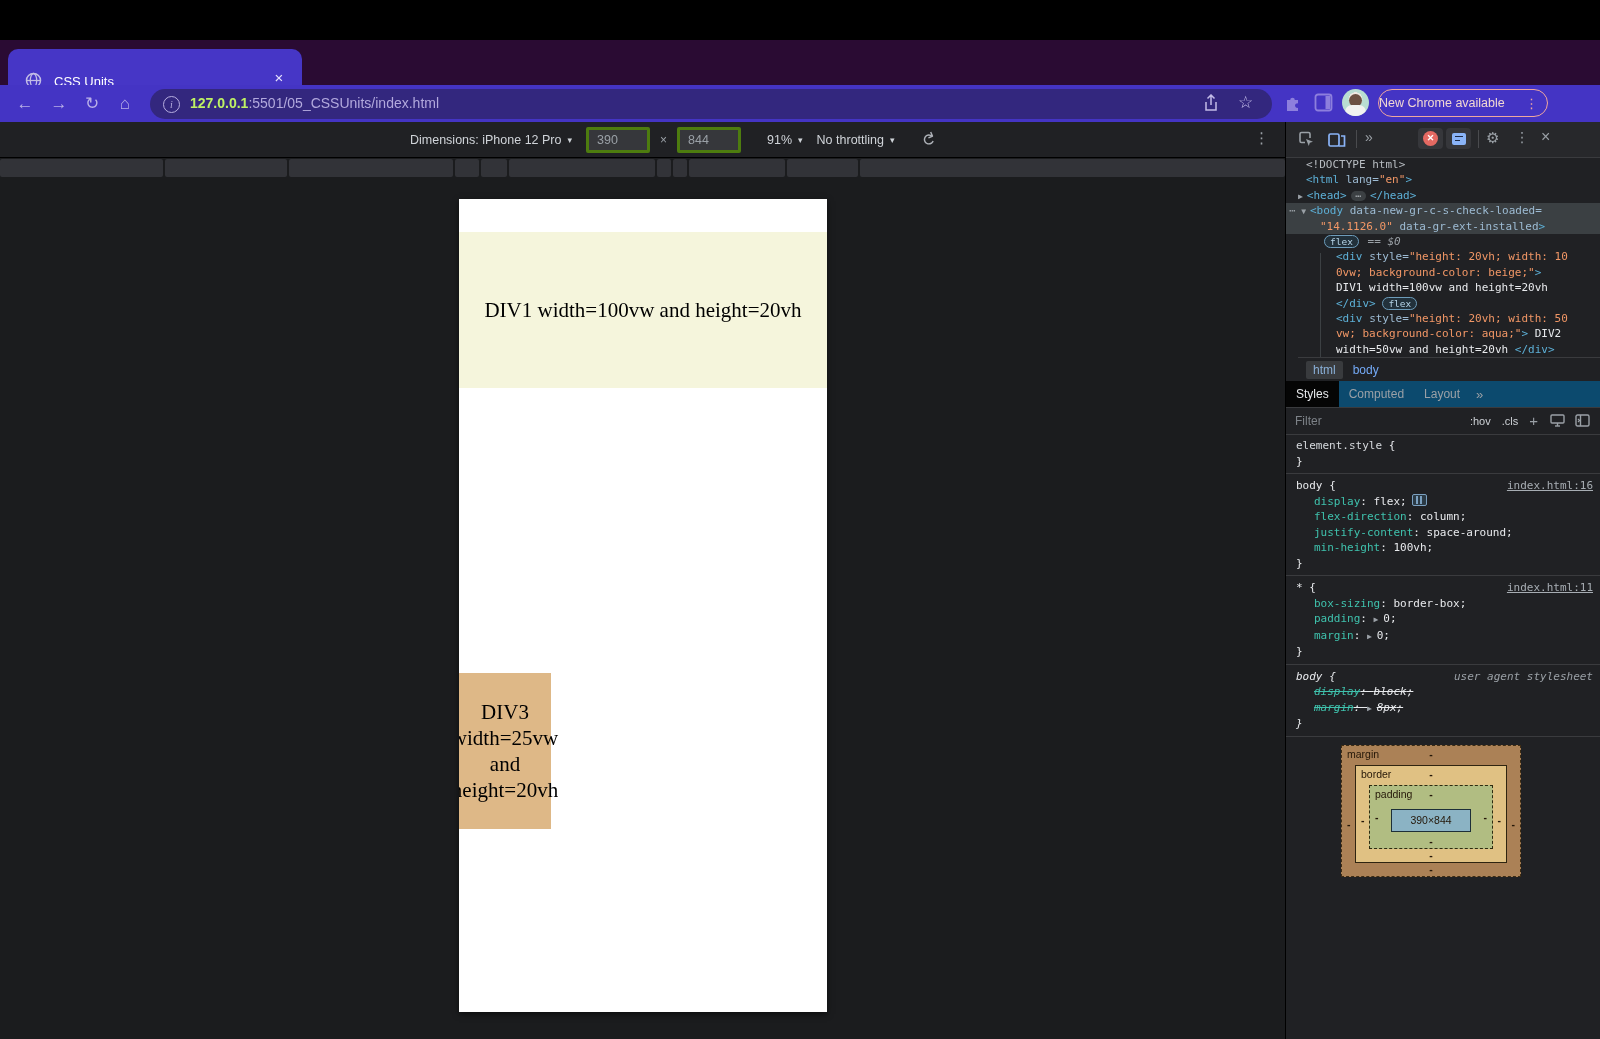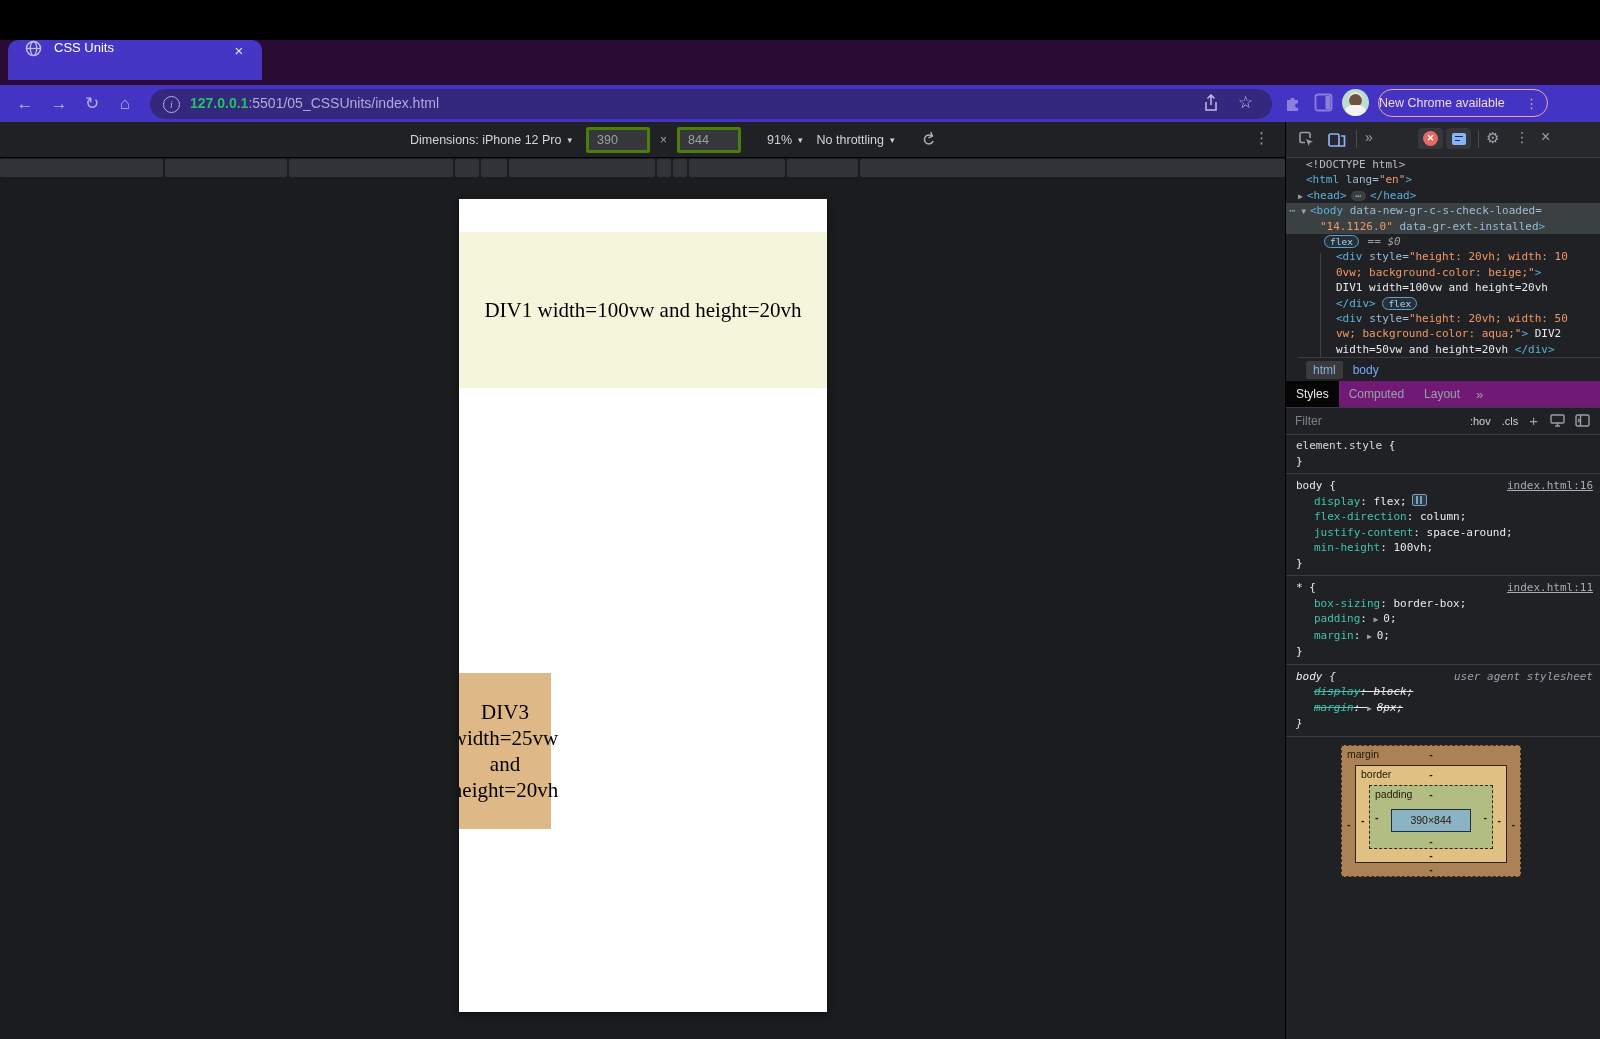--- a/index.html
+++ b/index.html
@@ -4,39 +4,39 @@
 <style>
   html,body{margin:0;padding:0;background:#000;}
   .screen{position:relative;width:1600px;height:1039px;background:#1b1c1e;overflow:hidden;
     font-family:"Liberation Sans",sans-serif;-webkit-font-smoothing:antialiased;}
 
   
   .sysbar{position:absolute;left:0;top:0;width:1600px;height:40px;background:#000;}
 
   
   .tabstrip{position:absolute;left:0;top:40px;width:1600px;height:45px;background:#2a0b33;}
-  .tab{position:absolute;left:8px;top:0;width:254px;height:40px;background:#4636c6;
-    border-radius:10px 10px 0 0;display:flex;align-items:flex-start;}
+  .tab{position:absolute;left:8px;top:9px;width:294px;height:40px;background:#4636c6;
+    border-radius:10px 10px 0 0;display:flex;align-items:flex-end;}
   .tab .globe{margin-left:17px;flex:0 0 auto;}
   .tab-title{margin-left:12px;color:#fff;font-size:13px;font-weight:500;flex:1;}
   .tab-close{margin-right:12px;color:#e8e4ff;font-size:15px;width:22px;height:22px;line-height:22px;
     text-align:center;border-radius:50%;cursor:pointer;}
   .newtab{position:absolute;left:268px;top:51px;width:26px;height:26px;color:#cfc9ee;font-size:21px;
     line-height:24px;text-align:center;}
   .tabchev{position:absolute;right:42px;top:57px;}
 
   
   .toolbar{position:absolute;left:0;top:85px;width:1600px;height:37px;background:#4434c4;}
   .navic{position:absolute;top:6px;width:26px;height:26px;color:#b9b0e8;font-size:17px;line-height:26px;
     text-align:center;}
   .urlpill{position:absolute;left:150px;top:4px;width:1122px;height:30px;border-radius:15px;background:#33277e;}
   .info-ic{position:absolute;left:13px;top:7px;width:15px;height:15px;border:1.4px solid #b7aee0;border-radius:50%;
     color:#b7aee0;font-size:10px;line-height:15px;text-align:center;font-family:"Liberation Serif",serif;font-style:italic;}
   .url-text{position:absolute;left:40px;top:6px;font-size:14px;white-space:nowrap;}
-  .url-host{color:#22c55e;font-weight:600;}
+  .url-host{color:#bef264;font-weight:600;}
   .url-rest{color:#b2a9dd;}
   .pill-ic{position:absolute;top:4px;color:#c3bce8;}
   .ext-ic{position:absolute;top:8px;}
   .avatar{position:absolute;left:1342px;top:4px;width:27px;height:27px;border-radius:50%;
     background:radial-gradient(circle at 50% 38%,#efe9e2 0 32%,#b9ddd2 33% 100%);overflow:hidden;}
   .avatar:after{content:"";position:absolute;left:7px;top:5px;width:13px;height:13px;border-radius:50%;background:#6d5243;}
   .avatar:before{content:"";position:absolute;left:3px;top:16px;width:21px;height:14px;border-radius:7px;background:#f2f2f0;z-index:2;}
   .update-chip{position:absolute;left:1378px;top:4px;width:170px;height:28px;border:1.5px solid #efa79f;
     border-radius:15px;box-sizing:border-box;display:flex;align-items:center;}
   .update-txt{color:#f1d8d2;font-size:12.5px;flex:1;}
@@ -95,21 +95,21 @@
   .tk-ell{background:#3c4043;border-radius:7px;color:#b0b5ba;padding:0 5px;margin:0 4px;font-size:9px;}
 
   
   .crumbs{position:absolute;left:12px;top:235px;width:100%;height:24px;border-top:1px solid #3a3b3e;
     background:#202124;display:flex;align-items:center;font-size:12px;}
   .crumb-html{margin-left:8px;background:#393b3e;color:#8ab0d8;padding:2px 7px;border-radius:2px;}
   .crumb-body{margin-left:10px;color:#74aaf7;}
 
   
   .dt-tabs{position:absolute;left:0;top:259px;width:100%;height:26px;border-bottom:1px solid #3a3b3e;
-    background:#701a75;display:flex;align-items:center;font-size:12px;color:#9aa0a6;}
+    background:#0c4a6e;display:flex;align-items:center;font-size:12px;color:#9aa0a6;}
   .dtab{padding:0 10px;height:100%;display:flex;align-items:center;}
   .dtab.active{background:#050505;color:#e8eaed;}
   .dtab-more{padding:0 6px;font-size:13px;}
 
   
   .filterbar{position:absolute;left:0;top:285px;width:100%;height:27px;border-bottom:1px solid #3a3b3e;
     display:flex;align-items:center;font-size:12px;}
   .filter-ph{margin-left:9px;color:#7d8288;flex:1;}
   .fb-it{color:#cdd1d6;font-size:11px;margin-right:11px;}
   .fb-plus{color:#9aa0a6;font-size:15px;margin-right:12px;}

